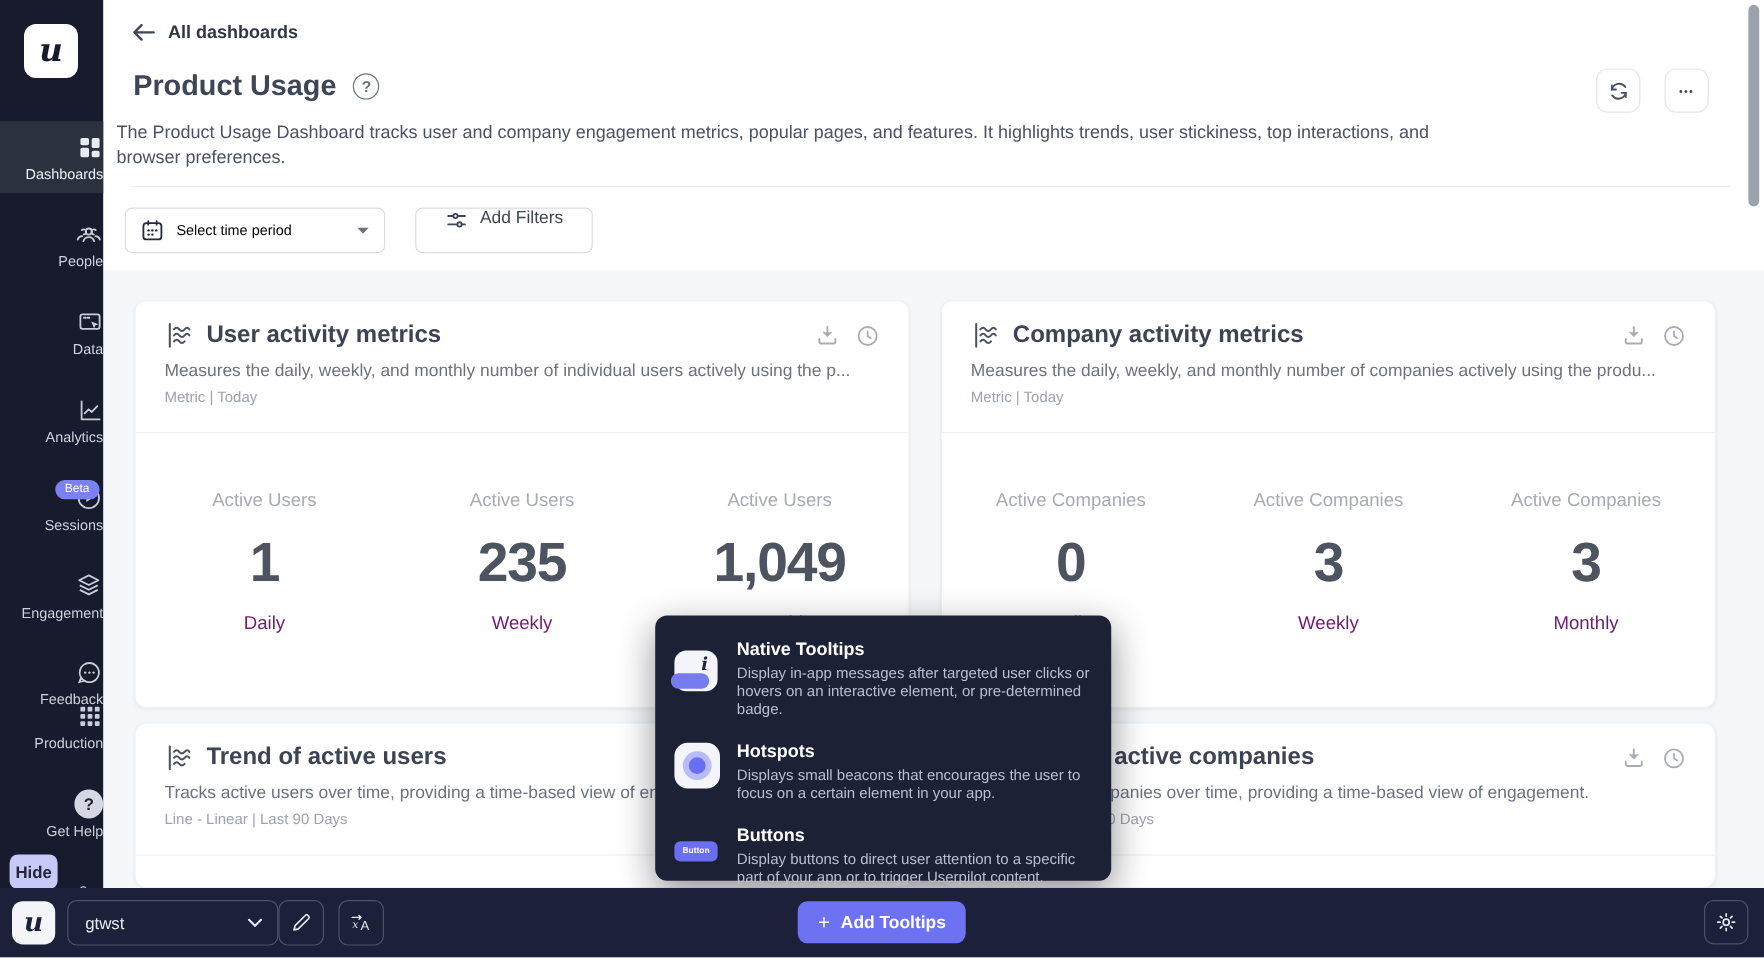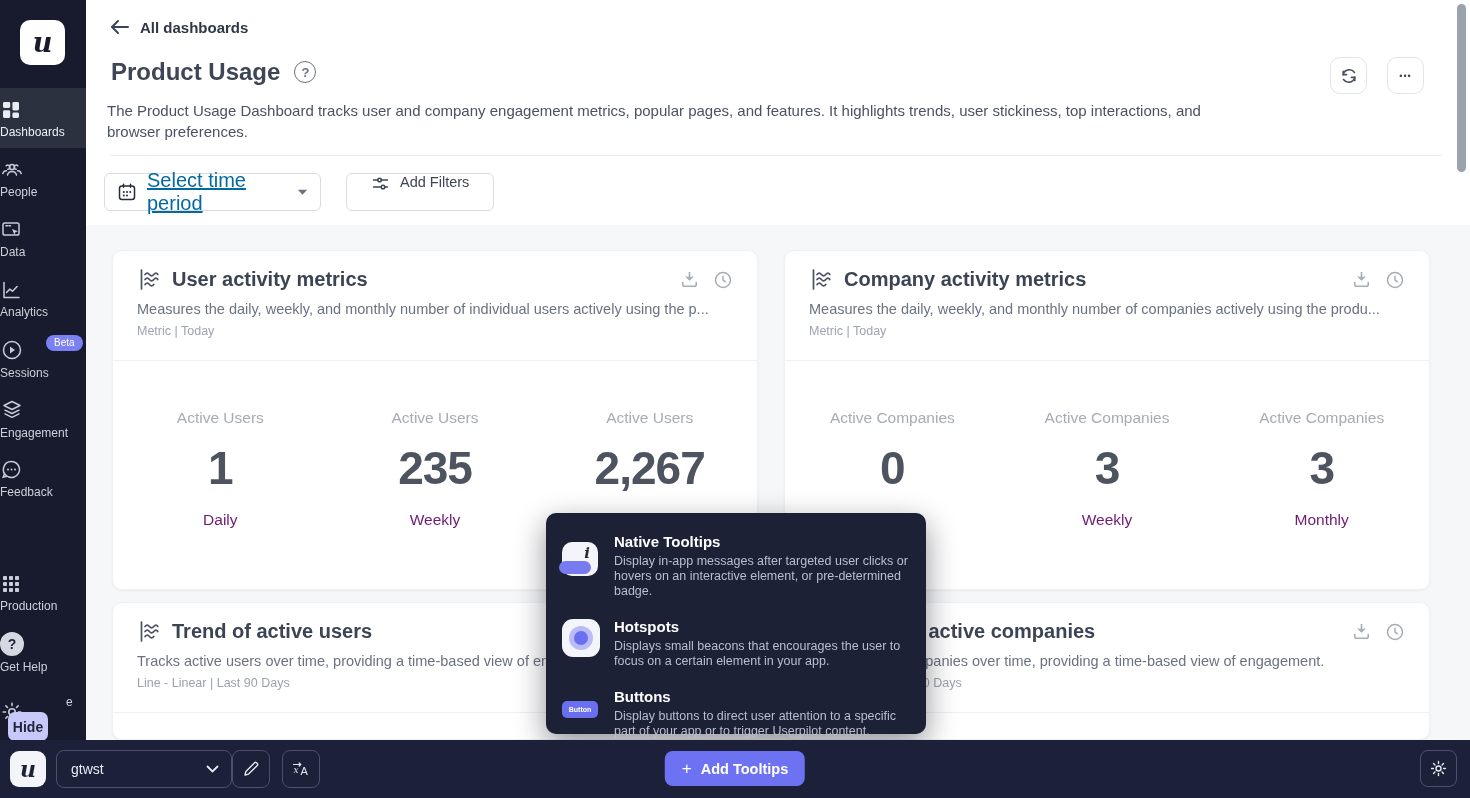--- a/index.html
+++ b/index.html
@@ -6,55 +6,55 @@
   html,body { width:1470px; height:798px; overflow:hidden; }
   body { font-family:"Liberation Sans", sans-serif; background:#fff; position:relative; color:#3d4556; }
 
   
   .sidebar { position:absolute; left:0; top:0; width:86px; height:740px; background:#171b2d; z-index:20; }
   .side-logo { position:absolute; left:20px; top:20px; width:45px; height:45px; background:#fff; border-radius:10px;
     display:flex; align-items:center; justify-content:center; font-family:"DejaVu Serif", serif; font-style:italic;
     font-weight:bold; font-size:27px; color:#171b2d; cursor:pointer; }
   .side-nav { position:absolute; top:88px; left:0; width:86px; }
   .side-nav.bottom { top:562px; }
-  .side-item { width:86px; height:60px; display:flex; flex-direction:column; align-items:flex-start; justify-content:center;
-    gap:5px; cursor:pointer; position:relative; }
+  .side-item { width:86px; height:60px; display:flex; flex-direction:column; align-items:flex-end; justify-content:center;
+    gap:5px; cursor:pointer; position:relative;margin-top:13px; }
   .side-item .lbl { font-size:12px; color:#ccd0da; line-height:1; }
   .side-item.active { background:#2c3140; }
   .side-item.active .lbl { color:#eef0f6; }
   .side-item svg { display:block; }
   .beta-badge { position:absolute; left:46px; top:7px; background:#7b80f2; color:#fff; font-size:10px;
     padding:3px 8px; border-radius:9px; line-height:1; }
   .gear-frag { position:absolute; left:66px; top:14px; font-size:12px; color:#ccd0da; }
 
   
   .main { position:absolute; left:86px; top:0; width:1384px; height:740px; background:#fff; overflow:hidden; }
   .content-bg { position:absolute; left:0; top:225px; width:1384px; height:515px; background:#f6f7f8; }
 
   .back-row { position:absolute; left:24px; top:18px; display:flex; align-items:center; gap:10px; cursor:pointer; }
   .back-row .txt { font-size:15px; font-weight:bold; color:#2f3747; }
 
   .page-title-row { position:absolute; left:25px; top:58px; display:flex; align-items:center; gap:14px; }
   .page-title { font-size:24px; font-weight:bold; color:#3d4556; }
   .help-circle { width:22px; height:22px; border:1.6px solid #6a7280; border-radius:50%; display:flex;
     align-items:center; justify-content:center; font-size:13px; font-weight:bold; color:#6a7280; cursor:pointer; }
 
-  .page-desc { position:absolute; left:21px; top:100px; width:1135px; font-size:15px; line-height:21px; color:#4a5263; }
+  .page-desc { position:absolute; left:11px; top:100px; width:1135px; font-size:15px; line-height:21px; color:#4a5263; }
 
   .hdr-actions { position:absolute; right:46px; top:57px; display:flex; gap:20px; }
   .hdr-btn { width:37px; height:37px; border:1px solid #e2e4e9; border-radius:10px; background:#fff;
     display:flex; align-items:center; justify-content:center; cursor:pointer; color:#4a5160; }
   .hdr-btn .dots { font-size:9px; letter-spacing:1px; color:#3d4556; }
 
   .hdr-divider { position:absolute; left:24px; right:28px; top:155px; height:1px; background:#e8eaed; }
 
   .filter-row { position:absolute; left:18px; top:173px; display:flex; gap:25px; }
   .time-select { width:217px; height:38px; background:#fff; border:1px solid #d9dce1; border-radius:6px;
     display:flex; align-items:center; padding:0 12px; gap:10px; cursor:pointer; }
-  .time-select .ph { flex:1; font-size:20px; color:#0369a1;text-decoration:underline; }
+  .time-select .ph { flex:1; font-size:12px; color:#000000; }
   .add-filters { height:38px; background:#fff; border:1px solid #d9dce1; border-radius:6px; display:flex;
     align-items:flex-start; padding:0 24px; gap:10px; cursor:pointer; font-size:14.5px; font-weight:normal; color:#3d4556; }
 
   
   .card { position:absolute; width:646px; background:#fff; border-radius:10px; border:1px solid #f0f1f3;
     box-shadow:0 1px 3px rgba(20,25,40,0.05); overflow:hidden; }
   .card.c0 { left:26px; top:250px; height:340px; }
   .card.c1 { left:698px; top:250px; height:340px; }
   .card.c2 { left:26px; top:602px; height:138px; }
   .card.c3 { left:698px; top:602px; height:138px; }
@@ -345,21 +345,21 @@
         <span class="m-val">1</span>
         <span class="m-per">Daily</span>
       </div>
       <div class="metric">
         <span class="m-lbl">Active Users</span>
         <span class="m-val">235</span>
         <span class="m-per">Weekly</span>
       </div>
       <div class="metric">
         <span class="m-lbl">Active Users</span>
-        <span class="m-val">2,267</span>
+        <span class="m-val">1,049</span>
         <span class="m-per">Monthly</span>
       </div>
     </div>
   </section>
 
   <section class="card c1">
     <div class="card-head">
       <div class="card-title-row">
         <span style="display:flex;">
           <svg width="25" height="25" viewBox="0 0 25 25" fill="none" stroke="#4a5160" stroke-width="1.7" stroke-linecap="round">

